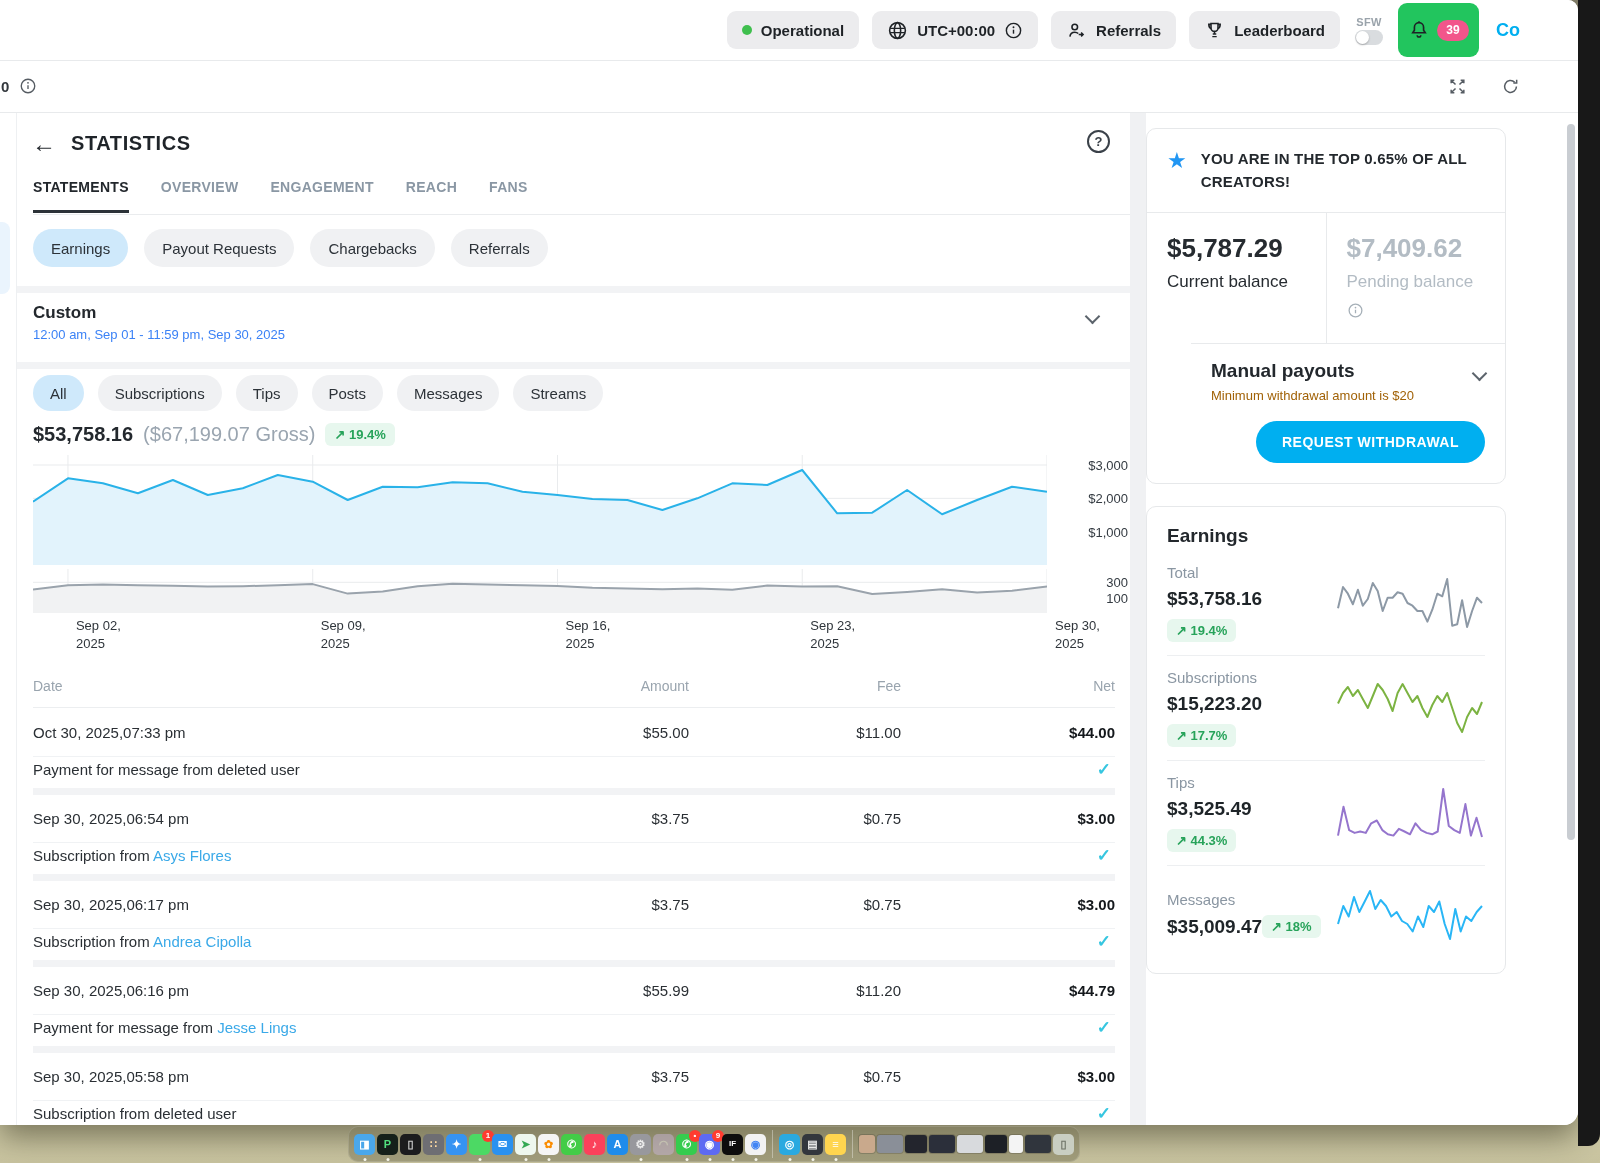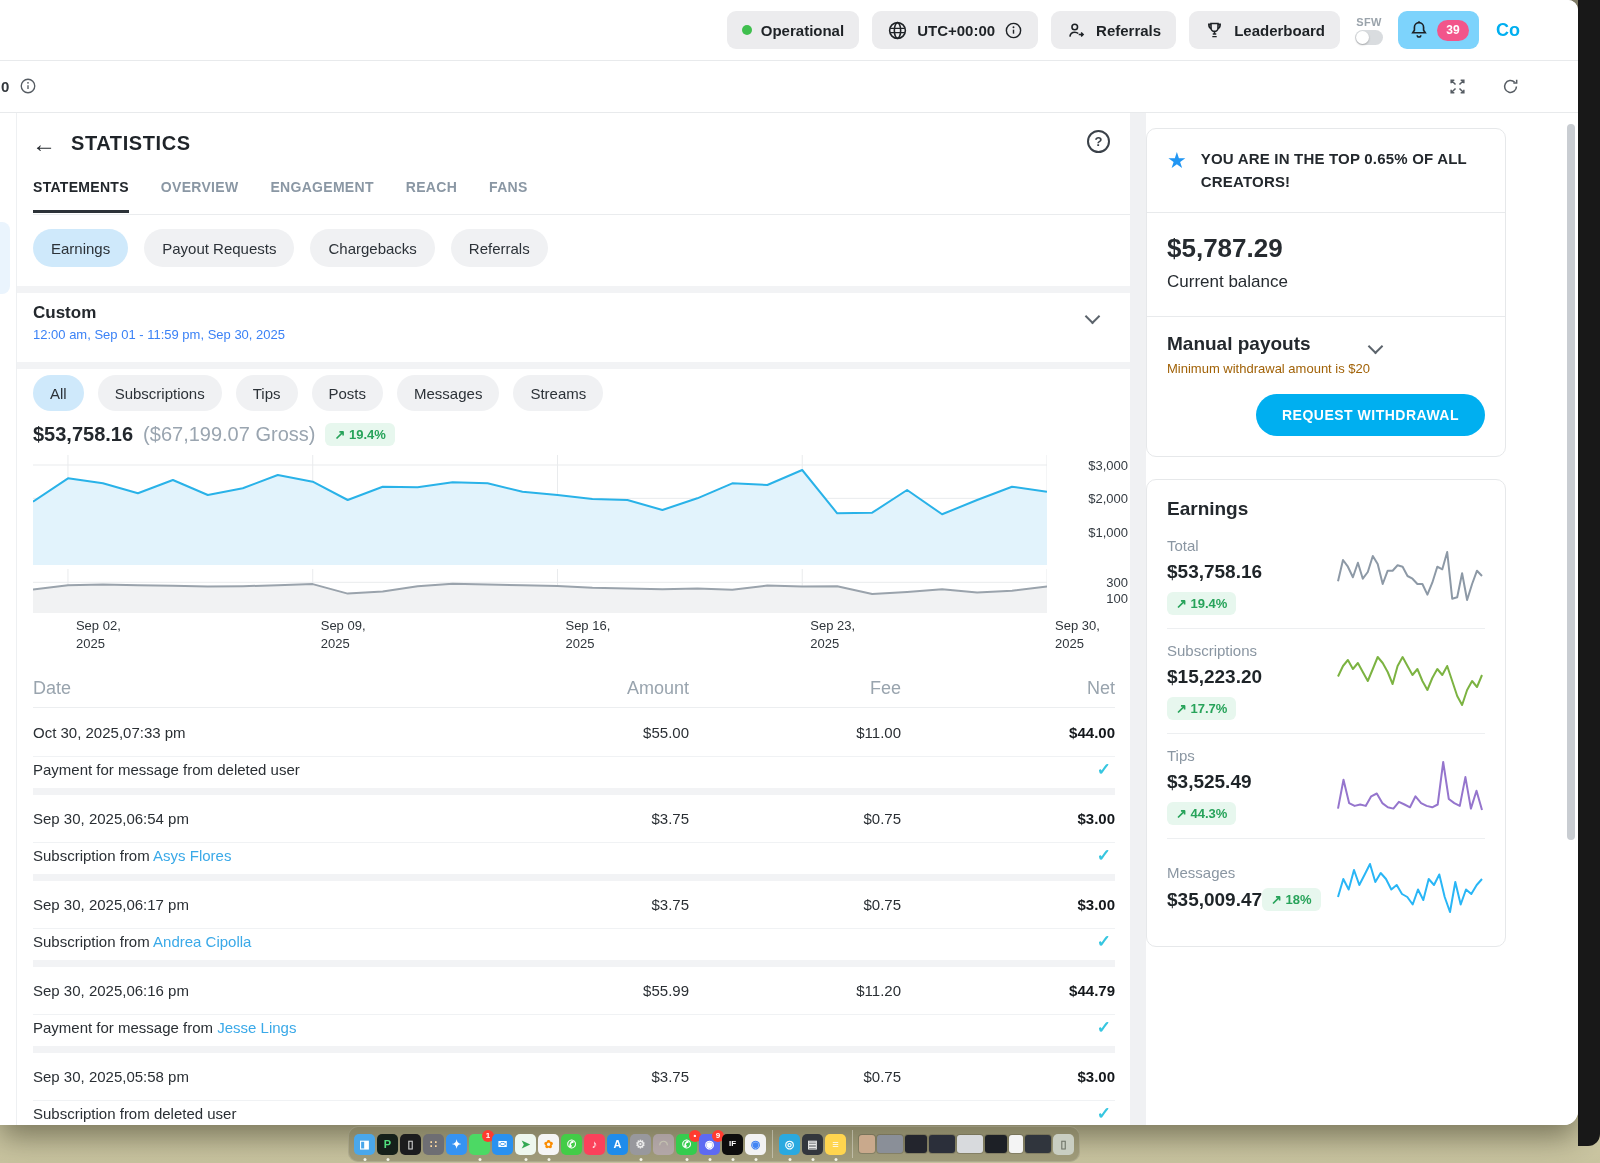--- a/index.html
+++ b/index.html
@@ -17,21 +17,21 @@
   
   .topbar{position:absolute; left:0; top:0; right:0; height:61px; background:#fff; border-bottom:1px solid #e8eaec;
     display:flex; align-items:center; justify-content:flex-end; gap:13px; padding-right:58px;}
   .pill-btn{display:flex; align-items:center; gap:9px; background:#ececee; border-radius:9px; height:38px; padding:0 15px;
     font-size:15px; font-weight:bold; color:#1e2226; cursor:default;}
   .dot-green{width:10px;height:10px;border-radius:50%;background:#3fbf4e;}
   .sfw{display:flex; flex-direction:column; align-items:center; gap:2px; margin:0 2px;}
   .sfw-label{font-size:11px; font-weight:bold; color:#9aa3ab; letter-spacing:.3px;}
   .toggle{width:28px;height:15px;border-radius:8px;background:#d9dcdf;position:relative;}
   .toggle-knob{position:absolute; left:1px; top:1px; width:13px; height:13px; border-radius:50%; background:#fff; box-shadow:0 1px 2px rgba(0,0,0,.25);}
-  .bell-pill{display:flex;align-items:center;gap:7px;background:#7dd3fc;border-radius:9px;height:38px;padding:0 10px;}
+  .bell-pill{display:flex;align-items:center;gap:7px;background:#22c55e;border-radius:9px;height:54px;padding:0 10px;}
   .notif-badge{background:#f2558b;color:#fff;font-size:12px;font-weight:bold;min-width:32px;height:21px;border-radius:11px;
     display:flex;align-items:center;justify-content:center;padding:0 6px;}
   .avatar-co{font-size:18px;font-weight:bold;color:#00aff0;margin-left:4px;}
   svg.ic{display:block;}
   
   .toolbar{position:absolute; top:61px; left:0; right:0; height:52px; background:#fff; border-bottom:1px solid #e8eaec;}
   .tb-counter{position:absolute; left:1px; top:17px; font-size:15px; font-weight:bold; color:#33383d;}
   .tb-info{position:absolute; left:19px; top:16px; color:#565c63;}
   .tb-right{position:absolute; right:58px; top:16px; display:flex; gap:34px; color:#565c63;}
   
@@ -60,21 +60,21 @@
   .summary{position:absolute; left:16px; top:310px; display:flex; align-items:center; gap:10px;}
   .sum-net{font-size:20px; font-weight:bold; color:#23282d;}
   .sum-gross{font-size:20px; color:#9aa5b0;}
   .badge-up{background:#e7f7ee; color:#27a35a; font-size:13px; font-weight:bold; border-radius:6px; padding:4px 9px; white-space:nowrap;}
   
   .chart{position:absolute; left:16px; top:342px; width:1095px; height:195px;}
   .chart svg{position:absolute; left:0;}
   .ylab{position:absolute; font-size:13px; color:#343b42; right:16px; text-align:right;}
   .xlab{position:absolute; top:162px; font-size:13px; color:#2f353b; line-height:1.4; width:70px;}
   
-  .thead{position:absolute; left:16px; top:565px; width:1082px; height:30px; border-bottom:1px solid #eceef0; font-size:18px; color:#99a4ae;}
+  .thead{position:absolute; left:16px; top:565px; width:1082px; height:30px; border-bottom:1px solid #eceef0; font-size:14px; color:#99a4ae;}
   .th{position:absolute; top:0;}
   .rows{position:absolute; left:16px; top:596px; width:1082px; height:416px; overflow:hidden;}
   .rowmain{position:relative; height:48px; border-bottom:1px solid #f0f2f4; font-size:15px; color:#2a2f34;}
   .rowdesc{position:relative; height:31px; font-size:15px; color:#2a2f34;}
   .cell{position:absolute; top:15px;}
   .cell.right{text-align:right; width:160px;}
   .net{font-weight:bold; color:#14181c;}
   .desc-text{position:absolute; left:0; top:4px;}
   .desc-link{color:#3aa9e8;}
   .check{position:absolute; right:4px; top:2px; color:#36c6e0; font-size:17px; font-weight:bold;}
@@ -85,21 +85,21 @@
   .banner{display:flex; gap:14px; padding:19px 20px; border-bottom:1px solid #e8eaec; align-items:flex-start;}
   .banner-star{color:#2196f3; font-size:22px; line-height:1.2;}
   .banner-text{font-size:15px; font-weight:bold; line-height:1.5; color:#23282d; letter-spacing:.2px;}
   .balances{display:flex;justify-content:space-between;}
   .bal{flex:1; padding:20px 20px 24px 20px;}
   .bal + .bal{border-left:1px solid #e8eaec;}
   .bal-amt{font-size:26px; font-weight:bold; color:#262b30;}
   .bal-lab{font-size:17px; color:#262b30; margin-top:8px;}
   .bal.muted .bal-amt,.bal.muted .bal-lab{color:#b3bcc4;}
   .bal-info{margin-top:10px; color:#a6b0b8;}
-  .payouts{border-top:1px solid #e8eaec; padding:16px 20px 4px 20px; display:flex; align-items:flex-start;}
+  .payouts{border-top:1px solid #e8eaec; padding:16px 20px 4px 20px; display:flex; justify-content:space-between; align-items:flex-start;margin-left:44px;}
   .pay-title{font-size:19px; font-weight:bold; color:#23282d;}
   .pay-sub{font-size:13px; color:#a16207; margin-top:6px;}
   .btn-row{padding:14px 20px 20px; text-align:right;}
   .btn-withdraw{display:inline-block; background:#00aff0; color:#fff; font-size:14px; font-weight:bold; letter-spacing:.5px;
     border:none; border-radius:21px; padding:13px 26px; font-family:inherit;}
   .earn-card{margin-top:22px; padding:2px 20px 10px;}
   .earn-title{font-size:19px; font-weight:bold; margin:16px 0 4px; color:#23282d;}
   .earn-item{display:flex; justify-content:space-between; align-items:center; padding:13px 0; border-top:1px solid #edeff1; min-height:98px;}
   .earn-item:first-of-type{border-top:none;gap:20px;}
   .ei-label{font-size:15px; color:#8a96a2;}
@@ -387,20 +387,31 @@
     <div class="card">
       <div class="banner">
         <span class="banner-star">★</span>
         <span class="banner-text">YOU ARE IN THE TOP 0.65% OF ALL CREATORS!</span>
       </div>
       <div class="balances">
         <div class="bal">
           <div class="bal-amt">$5,787.29</div>
           <div class="bal-lab">Current balance</div>
         </div>
+        <div class="bal muted">
+          <div class="bal-amt">$7,409.62</div>
+          <div class="bal-lab">Pending balance</div>
+          <div class="bal-info">
+            <svg class="ic" width="17" height="17" viewBox="0 0 24 24" fill="none" stroke="#a6b0b8" stroke-width="1.8">
+              <circle cx="12" cy="12" r="9"></circle>
+                <path d="M12 11v5"></path>
+                <circle cx="12" cy="7.8" r="1.2" fill="#a6b0b8" stroke="none"></circle>
+            </svg>
+          </div>
+        </div>
       </div>
       <div class="payouts">
         <div>
           <div class="pay-title">Manual payouts</div>
           <div class="pay-sub">Minimum withdrawal amount is $20</div>
         </div>
         <div style="padding-top:8px">
             <div class="chev"></div>
           </div>
       </div>

